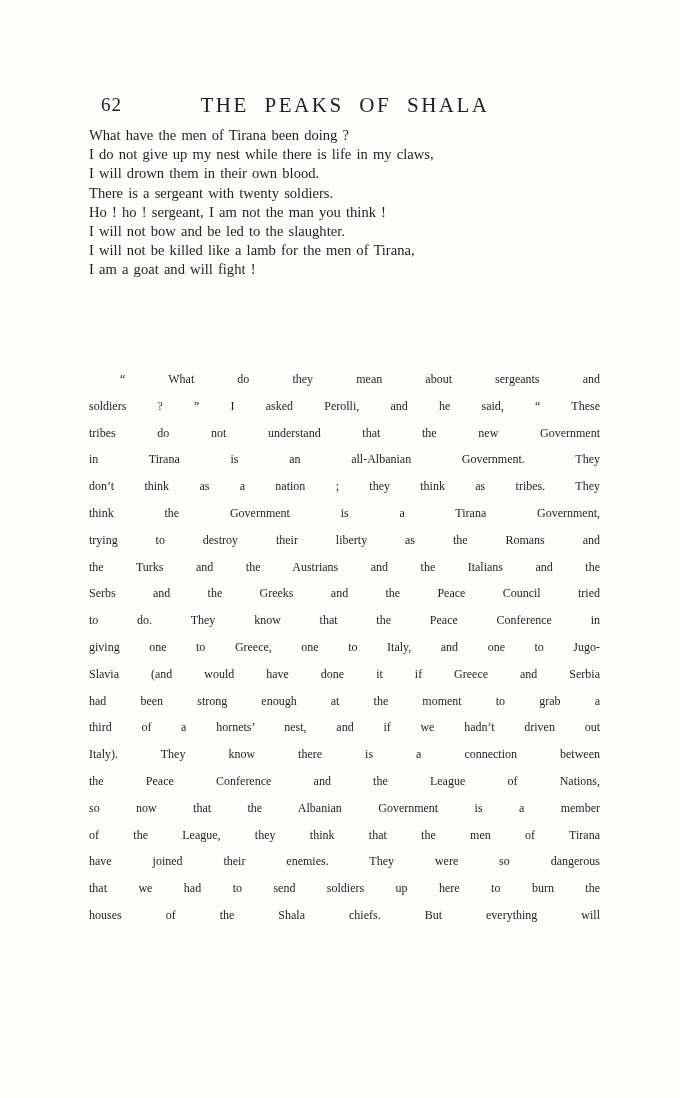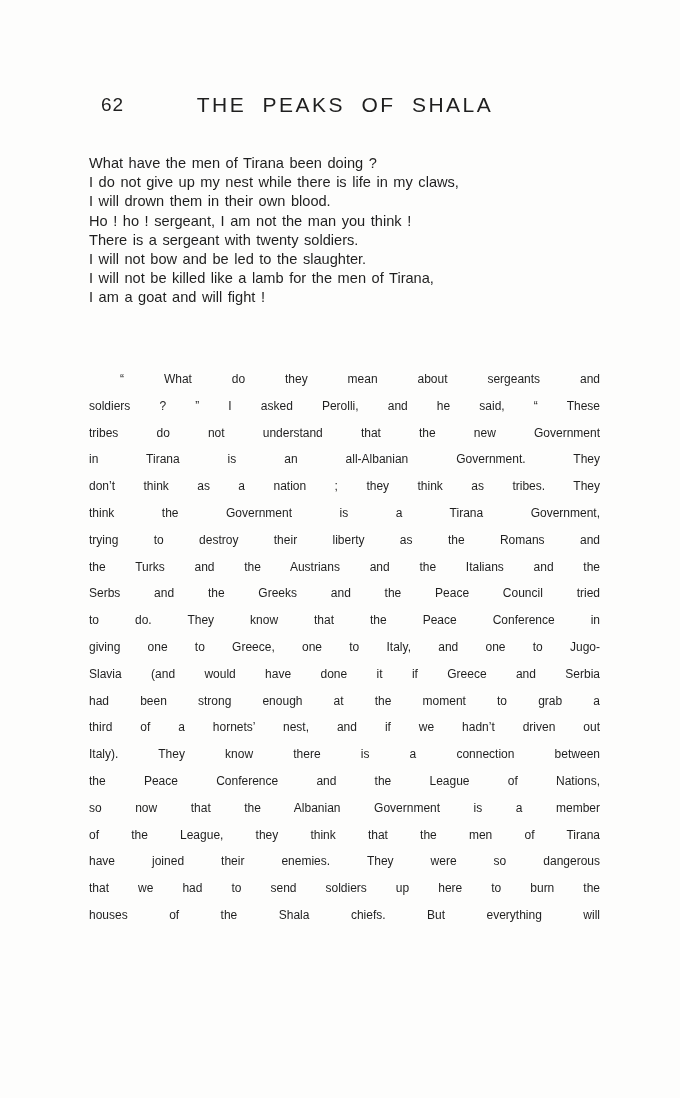--- a/index.html
+++ b/index.html
@@ -6,21 +6,21 @@
     margin: 0;
     padding: 0;
     background: #ffffff;
   }
   .page {
     position: relative;
     width: 680px;
     height: 1098px;
     background: #fdfdfc;
     color: #1f1f1f;
-    font-family: Liberation Sans, sans-serif;
+    font-family: Liberation Serif, serif;
     overflow: hidden;
   }
   .running-head {
     position: absolute;
     top: 93px;
     left: 89px;
     width: 512px;
     height: 24px;
   }
   .page-number {
@@ -38,21 +38,20 @@
     white-space: nowrap;
   }
   .poem {
     position: absolute;
     top: 126px;
     left: 89px;
     width: 512px;
     font-size: 14.6px;
     line-height: 19.2px;
     word-spacing: 1.5px;
-    margin-top: 28px;
   }
   .poem-line {
     white-space: nowrap;
   }
   .prose {
     position: absolute;
     top: 366px;
     left: 89px;
     width: 511px;
     font-size: 12px;
@@ -74,22 +73,22 @@
 
   <div class="running-head">
     <span class="page-number">62</span>
     <div class="head-title">THE PEAKS OF SHALA</div>
   </div>
 
   <div class="poem">
       <div class="poem-line">What have the men of Tirana been doing ?</div>
       <div class="poem-line">I do not give up my nest while there is life in my claws,</div>
       <div class="poem-line">I will drown them in their own blood.</div>
+      <div class="poem-line">There is a sergeant with twenty soldiers.</div>
       <div class="poem-line">Ho ! ho ! sergeant, I am not the man you think !</div>
-      <div class="poem-line">There is a sergeant with twenty soldiers.</div>
       <div class="poem-line">I will not bow and be led to the slaughter.</div>
       <div class="poem-line">I will not be killed like a lamb for the men of Tirana,</div>
       <div class="poem-line">I am a goat and will fight !</div>
     </div>
 
   <div class="prose">
       <div class="pline indent">“ What do they mean about sergeants and</div>
       <div class="pline">soldiers ? ” I asked Perolli, and he said, “ These</div>
       <div class="pline">tribes do not understand that the new Government</div>
       <div class="pline">in Tirana is an all-Albanian Government. They</div>

